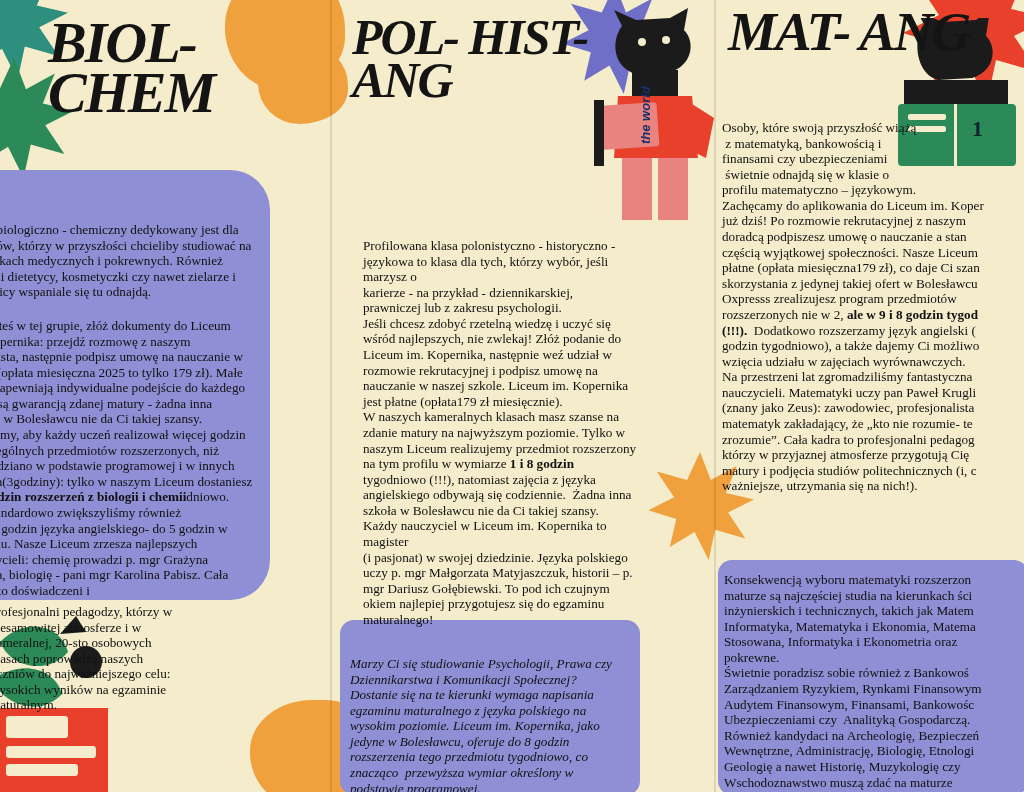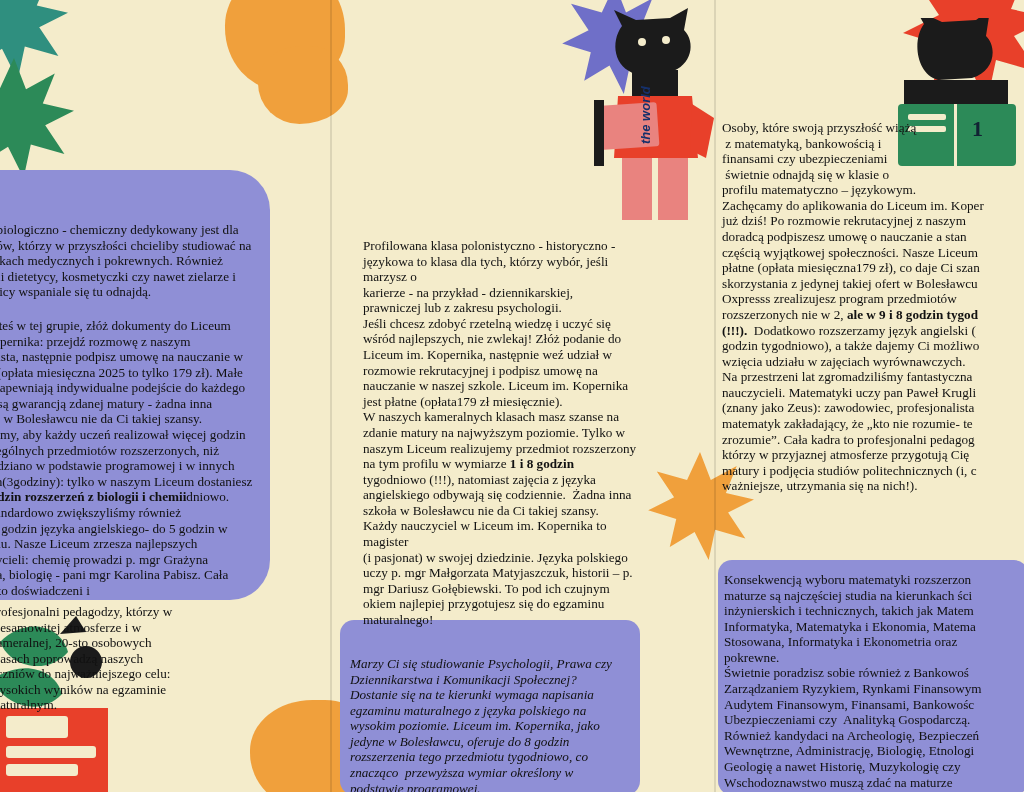--- a/index.html
+++ b/index.html
@@ -229,20 +229,27 @@
       <rect x="18" y="108" width="38" height="6" rx="2" fill="#f4eccb"></rect>
     </svg>
     <div class="book-num" style="left:82px; top:98px;">1</div>
   </div>
 
   <div class="right-purple"></div>
 
   <div class="fold f1"></div>
   <div class="fold f2"></div>
 
+  <div class="title" id="title-biolchem">BIOL-
+CHEM</div>
+  <div class="title" id="title-polhistang">POL-
+HIST-
+ANG</div>
+  <div class="title" id="title-matang">MAT-
+ANG</div>
 
   <div class="body-text" id="txt-bio-1">il biologiczno - chemiczny dedykowany jest dla
 niów, którzy w przyszłości chcieliby studiować na
 unkach medycznych i pokrewnych. Również
 szli dietetycy, kosmetyczki czy nawet zielarze i
 dnicy wspaniale się tu odnajdą.</div>
 
   <div class="body-text" id="txt-bio-2"><span>jesteś w tej grupie, złóż dokumenty do Liceum
 Kopernika: przejdź rozmowę z naszym
 jalista, następnie podpisz umowę na nauczanie w

